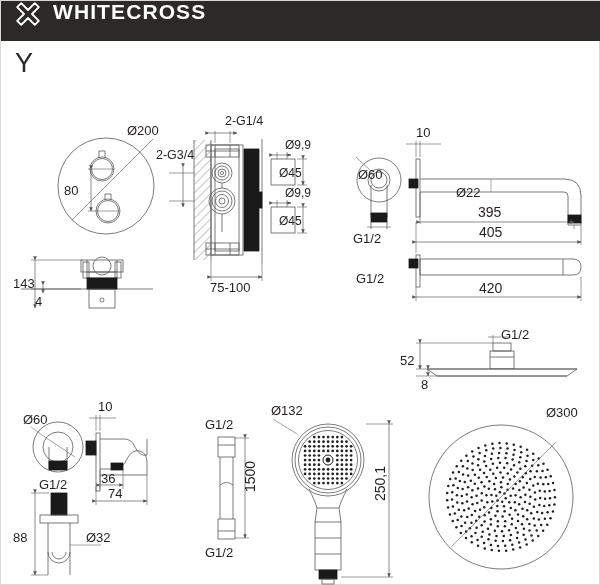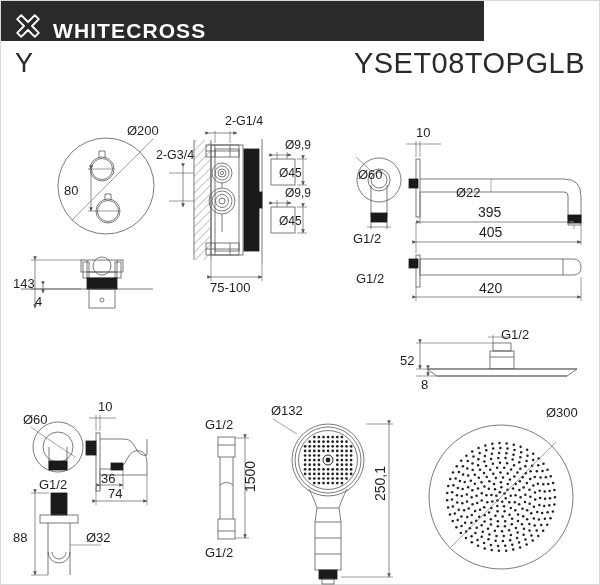--- a/index.html
+++ b/index.html
@@ -12,23 +12,23 @@
     position:relative;
   }
   #page{
     position:absolute;left:0;top:0;width:600px;height:585px;
     border:1px solid #d9d9d9;
     box-sizing:border-box;
     background:#fff;
   }
   
   .topbar{
-    position:absolute;left:0;top:0;width:483px;height:40px;
+    position:absolute;left:0;top:0;width:600px;height:40px;
     background:#2b2a28;
-    display:flex;align-items:flex-end;
+    display:flex;align-items:flex-start;
   }
   .logo-mark{
     margin-left:14px;width:28px;height:28px;position:relative;flex:0 0 auto;
   }
   .brand{
     margin-left:10px;
     color:#ffffff;
     font-size:21px;
     font-weight:bold;
     letter-spacing:1.1px;
@@ -65,21 +65,20 @@
     <div class="logo-mark">
       <svg width="28" height="28" viewBox="0 0 28 28">
         <path d="M6.2 2.2 L2.2 6.2 L9.0 13.0 L2.2 19.8 L6.2 23.8 L13.0 17.0 L19.8 23.8 L23.8 19.8 L17.0 13.0 L23.8 6.2 L19.8 2.2 L13.0 9.0 Z" fill="#2b2a28" stroke="#ffffff" stroke-width="1.9" stroke-linejoin="round"></path>
       </svg>
     </div>
     <div class="brand">WHITECROSS</div>
   </div>
 
   <div class="titlerow">
     <div class="title-left">Y</div>
-    <div class="title-right">YSET08TOPGLB</div>
   </div>
 
   <div id="canvas">
   <svg width="600" height="489" viewBox="0 0 600 489">
     <defs>
       <pattern id="hatch" width="6" height="6" patternUnits="userSpaceOnUse" patternTransform="rotate(45)">
         <line x1="0" y1="0" x2="0" y2="6" stroke="#58595b" stroke-width="0.7"></line>
       </pattern>
       <marker id="ar" markerWidth="7" markerHeight="7" refX="6" refY="3" orient="auto">
         <path d="M0,0 L7,3 L0,6 z" fill="#58595b"></path>

